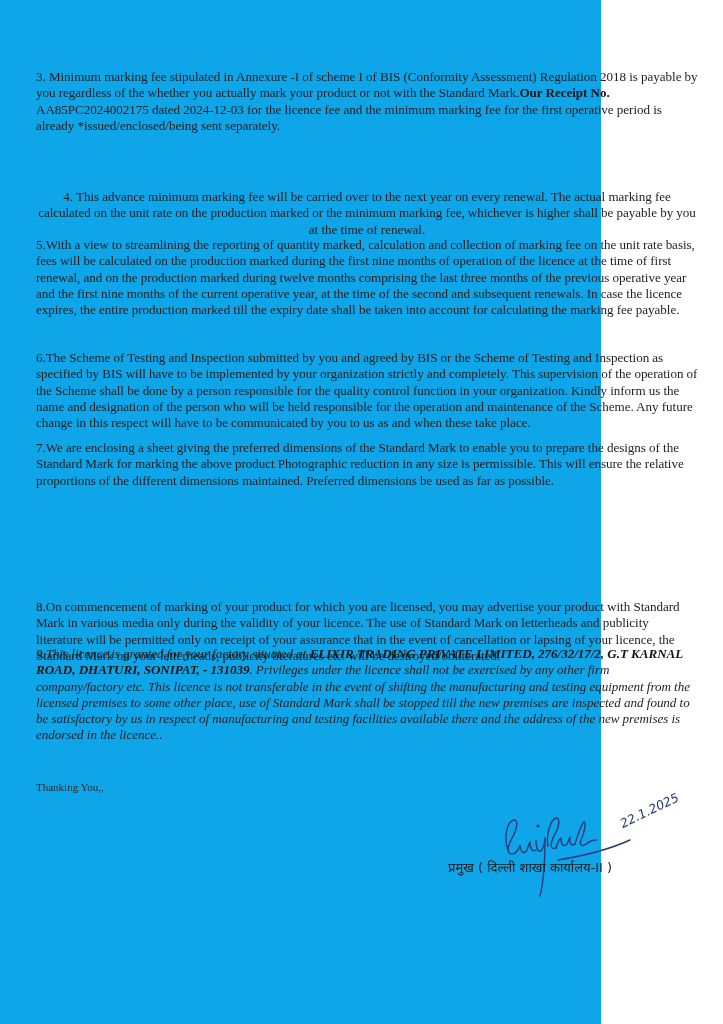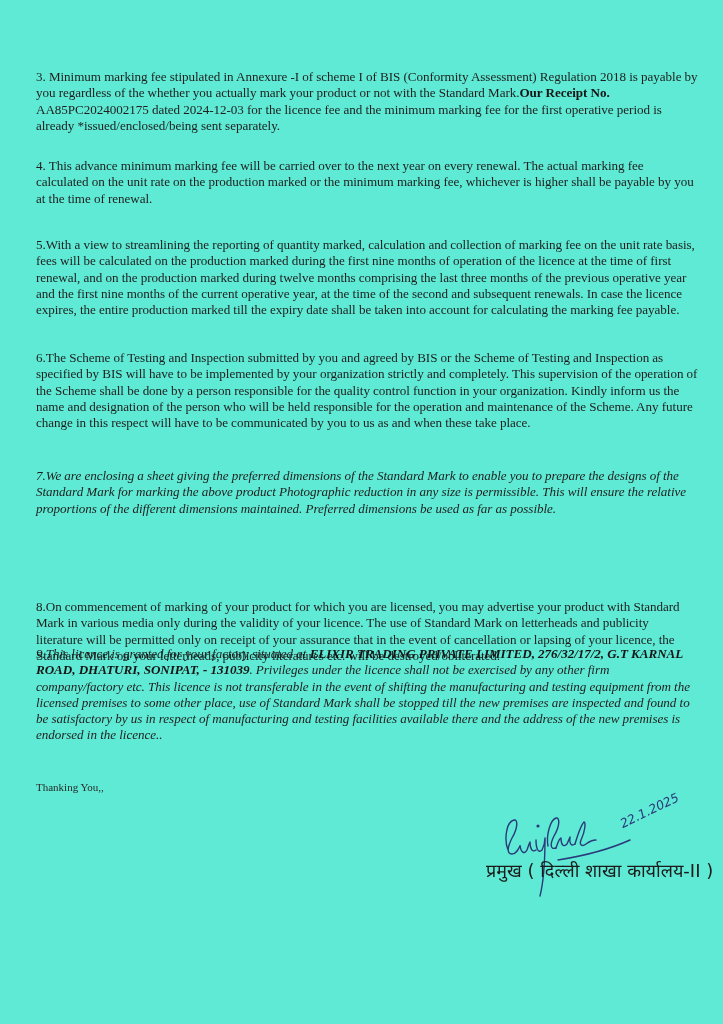--- a/index.html
+++ b/index.html
@@ -11,40 +11,40 @@
       width: 723px;
       height: 1024px;
       position: relative;
       overflow: hidden;
       font-family: "Liberation Serif", "DejaVu Serif", serif;
       color: #1c1c1c;
     }
     .page {
       position: absolute;
       left: 0; top: 0;
-      width: 723px;
+      width: 601px;
       height: 1024px;
-      background: #5eead4;
+      background: #0ea5e9;
     }
     .para {
       position: absolute;
       left: 36px;
       width: 662px;
       font-size: 13.1px;
       line-height: 16.3px;
       letter-spacing: -0.05px;
       margin: 0;
       color: #1e1e1e;
     }
     .para b { font-weight: bold; color: #151515; }
     #p3 { top: 69px; }
-    #p4 { top: 158px; }
+    #p4 { top: 189px; text-align: center; }
     #p5 { top: 237px; }
     #p6 { top: 350px; }
-    #p7 { top: 468px; font-style: italic; }
+    #p7 { top: 440px; }
     #p8 { top: 551px; margin-top: 48px; }
     #p9 { top: 646px; font-style: italic; }
     .closing {
       position: absolute;
       left: 36px;
       top: 779px;
       font-size: 11px;
       line-height: 16px;
       color: #2a2a2a;
     }
@@ -53,24 +53,23 @@
       left: 448px;
       top: 800px;
       width: 270px;
       height: 110px;
     }
     .designation {
       position: absolute;
       left: 0;
       top: 58px;
       font-family: "DejaVu Sans", sans-serif;
-      font-size: 18px;
+      font-size: 13px;
       color: #1a1a1a;
       white-space: nowrap;
-      margin-left: 38px;
     }
     .signature-svg {
       position: absolute;
       left: 0; top: 0;
       width: 270px;
       height: 110px;
     }
     .sign-date {
       position: absolute;
       left: 176px;

